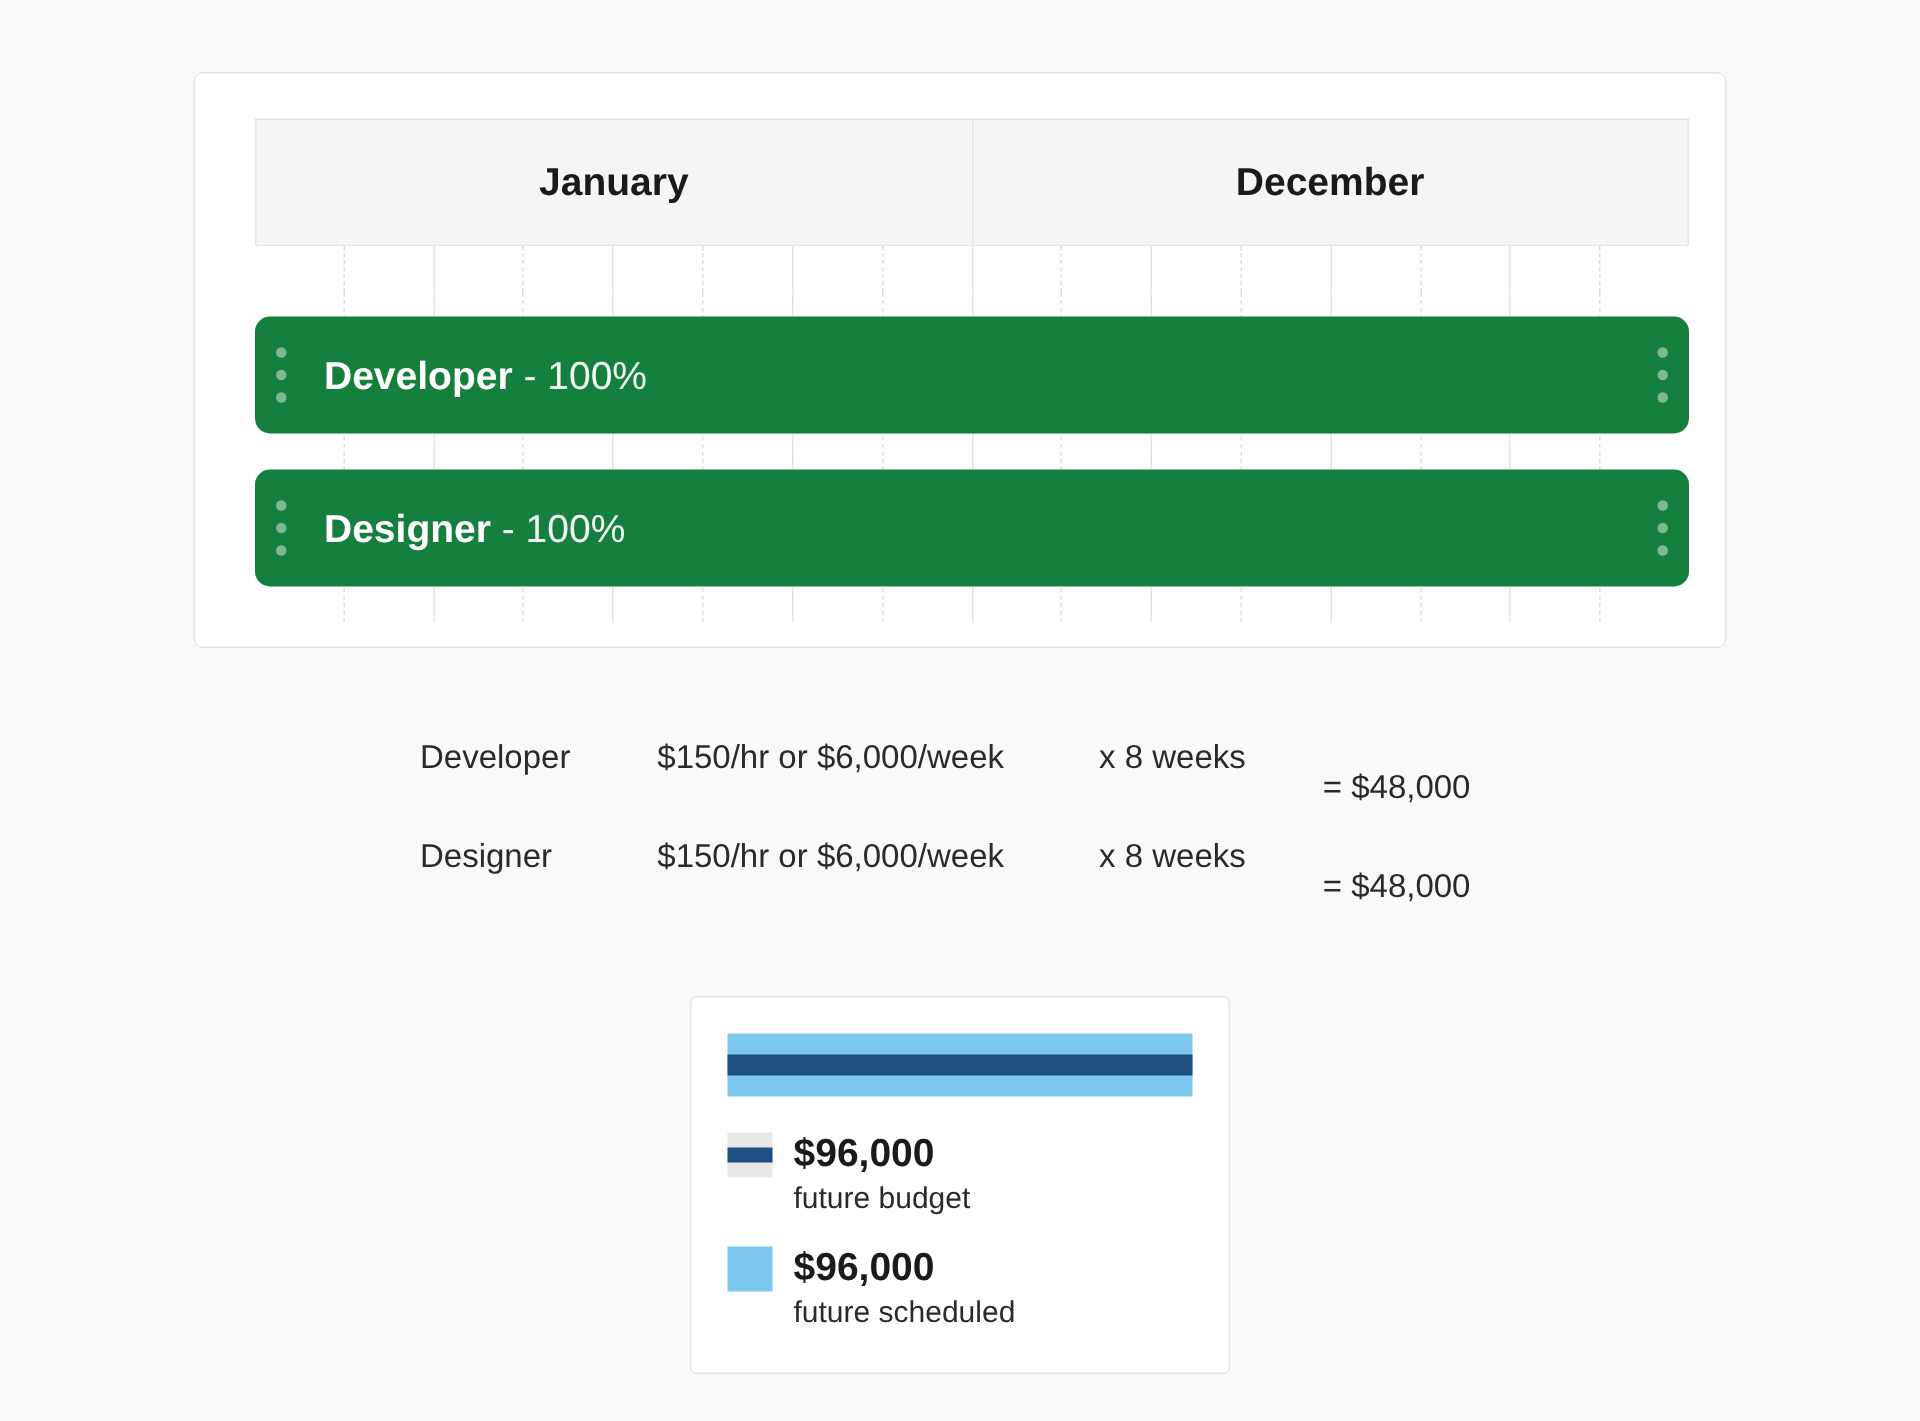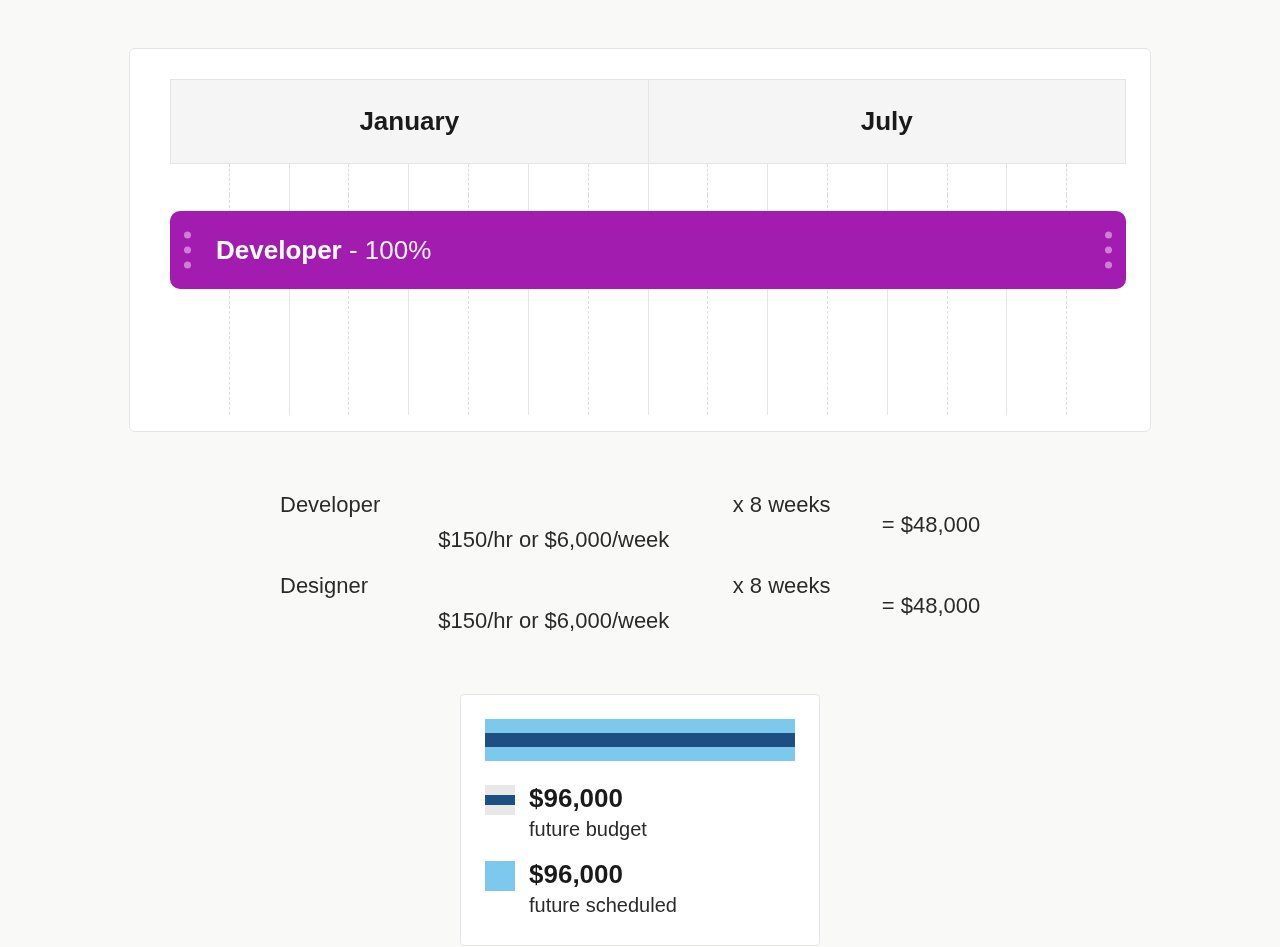--- a/index.html
+++ b/index.html
@@ -61,21 +61,21 @@
   }
   .rows-bg .col {
     flex: 1;
     border-right: 1px dashed #ddd;
   }
   .rows-bg .col:nth-child(2n) { border-right: 1px solid #e5e5e5; }
   .rows-bg .col:last-child { border-right: none; }
   .bar {
     position: absolute;
     left: 0; right: 0;
-    background: #a21caf;
+    background: #15803d;
     border-radius: 10px;
     color: #fff;
     display: flex;
     align-items: center;
     padding: 0 46px;
     height: 78px;
     font-size: 26px;
   }
   .bar .role-label .name { font-weight: 700; }
   .bar .role-label .pct { font-weight: 400; opacity: 0.95; }
@@ -100,21 +100,21 @@
     width: 720px;
     font-size: 22px;
     color: #2a2a2a;
   }
   .cost-row {
     display: flex;
     gap: 40px;
     padding: 10px 0;
   }
   .cost-row .c1 { width: 130px; }
-  .cost-row .c2 { width: 280px; margin-top: 35px; }
+  .cost-row .c2 { width: 280px; }
   .cost-row .c3 { width: 120px; }
   .cost-row .c4 { width: 130px; margin-top: 20px; }
 
   
   .budget-card {
     margin: 50px auto 16px auto;
     width: 360px;
     background: #fff;
     border: 1px solid #e5e5e5;
     border-radius: 4px;
@@ -162,21 +162,21 @@
     font-size: 20px; color: #2a2a2a; margin-top: 4px;
   }
 </style>
 </head>
 <body>
 
 <div class="gantt-card">
   <div class="gantt-inner">
     <div class="month-headers">
       <div class="month-header">January</div>
-      <div class="month-header">July</div>
+      <div class="month-header">December</div>
     </div>
     <div class="week-grid">
       <div class="week-cell"></div>
       <div class="week-cell"></div>
       <div class="week-cell"></div>
       <div class="week-cell"></div>
       <div class="week-cell"></div>
       <div class="week-cell"></div>
       <div class="week-cell"></div>
       <div class="week-cell"></div>
@@ -218,20 +218,35 @@
         <span class="role-label">
           <span class="name">Developer</span><span class="pct"> - </span><span class="pct">100%</span>
         </span>
         <div class="grips right">
           <div class="dot"></div>
             <div class="dot"></div>
             <div class="dot"></div>
         </div>
       </div>
 
+      <div class="bar bar2">
+        <div class="grips left">
+          <div class="dot"></div>
+            <div class="dot"></div>
+            <div class="dot"></div>
+        </div>
+        <span class="role-label">
+          <span class="name">Designer</span><span class="pct"> - </span><span class="pct">100%</span>
+        </span>
+        <div class="grips right">
+          <div class="dot"></div>
+            <div class="dot"></div>
+            <div class="dot"></div>
+        </div>
+      </div>
     </div>
   </div>
 </div>
 
 <div class="cost-table">
   <div class="cost-row">
     <div class="c1">Developer</div>
     <div class="c2">$150/hr or $6,000/week</div>
     <div class="c3">x 8 weeks</div>
     <div class="c4">= $48,000</div>

